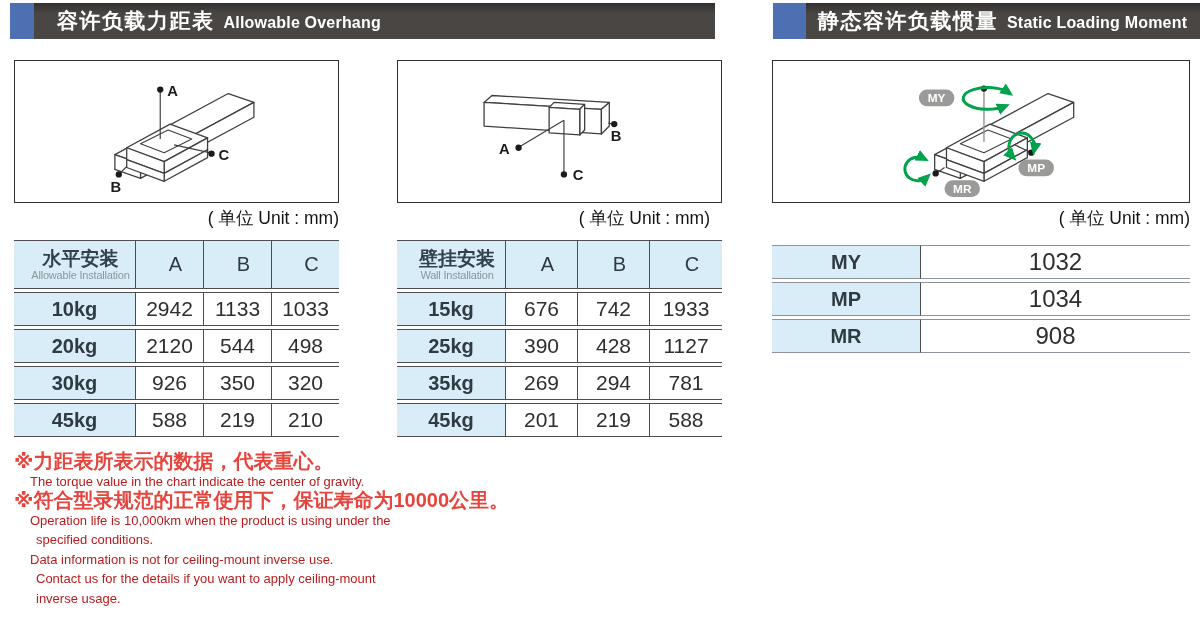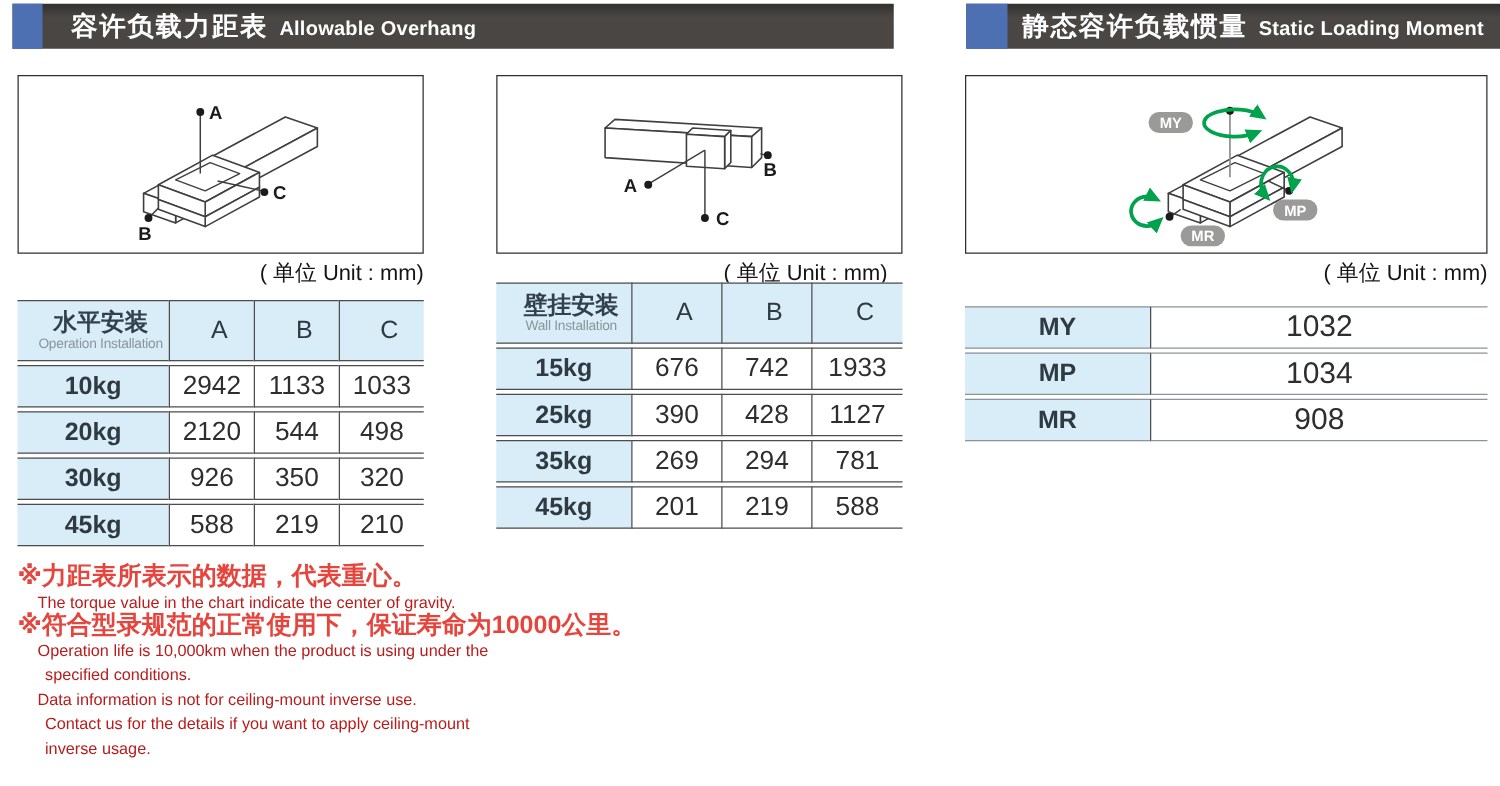--- a/index.html
+++ b/index.html
@@ -39,21 +39,21 @@
 
   
   .unit { position:absolute; top:206px; font-size:17.5px; color:#141414; white-space:nowrap; }
   .unit1 { left:14px;  width:325px; text-align:right; }
   .unit2 { left:385px; width:325px; text-align:right; }
   .unit3 { left:865px; width:325px; text-align:right; }
 
   
   table.t { position:absolute; border-collapse:separate; border-spacing:0 3px; table-layout:fixed; }
   .t1 { left:14px;  top:237px; width:325px; }
-  .t2 { left:397px; top:223px; width:325px; }
+  .t2 { left:397px; top:237px; width:325px; }
   .t3 { left:772px; top:242px; width:418px; border-spacing:0 4px; }
   .t td { border-top:1.6px solid #4d4d4d; border-bottom:1.6px solid #4d4d4d;
           background:#fff; text-align:center; vertical-align:middle;
           font-size:21px; color:#2e2e2e; height:34px; overflow:hidden; }
   .t td + td { border-left:1.6px solid #4d4d4d; }
   .t td.c1 { background:#d9edf8; font-size:20px; font-weight:600; color:#2f3a42; }
   .t tr.hrow td { background:#d9edf8; height:49px;padding-left:12px; }
   .t .colh { font-size:20px; font-weight:400; color:#2f3a42; }
   .t .tcn { font-size:19px; font-weight:600; color:#33414d; line-height:1.15; }
   .t .ten { font-size:11px; font-weight:400; color:#8b959c; line-height:1.1; letter-spacing:-0.2px; }
@@ -183,21 +183,21 @@
     <colgroup>
         <col style="width:121px">
         <col style="width:68px">
         <col style="width:68px">
         <col style="width:68px">
       </colgroup>
     <tbody>
         <tr class="hrow">
       <td class="c1">
         <div class="tcn">水平安装</div>
-        <div class="ten">Operation Installation</div>
+        <div class="ten">Allowable Installation</div>
       </td>
       <td class="colh">A</td>
       <td class="colh">B</td>
       <td class="colh">C</td>
     </tr>
     <tr>
       <td class="c1">10kg</td>
       <td>2942</td>
       <td>1133</td>
       <td>1033</td>

